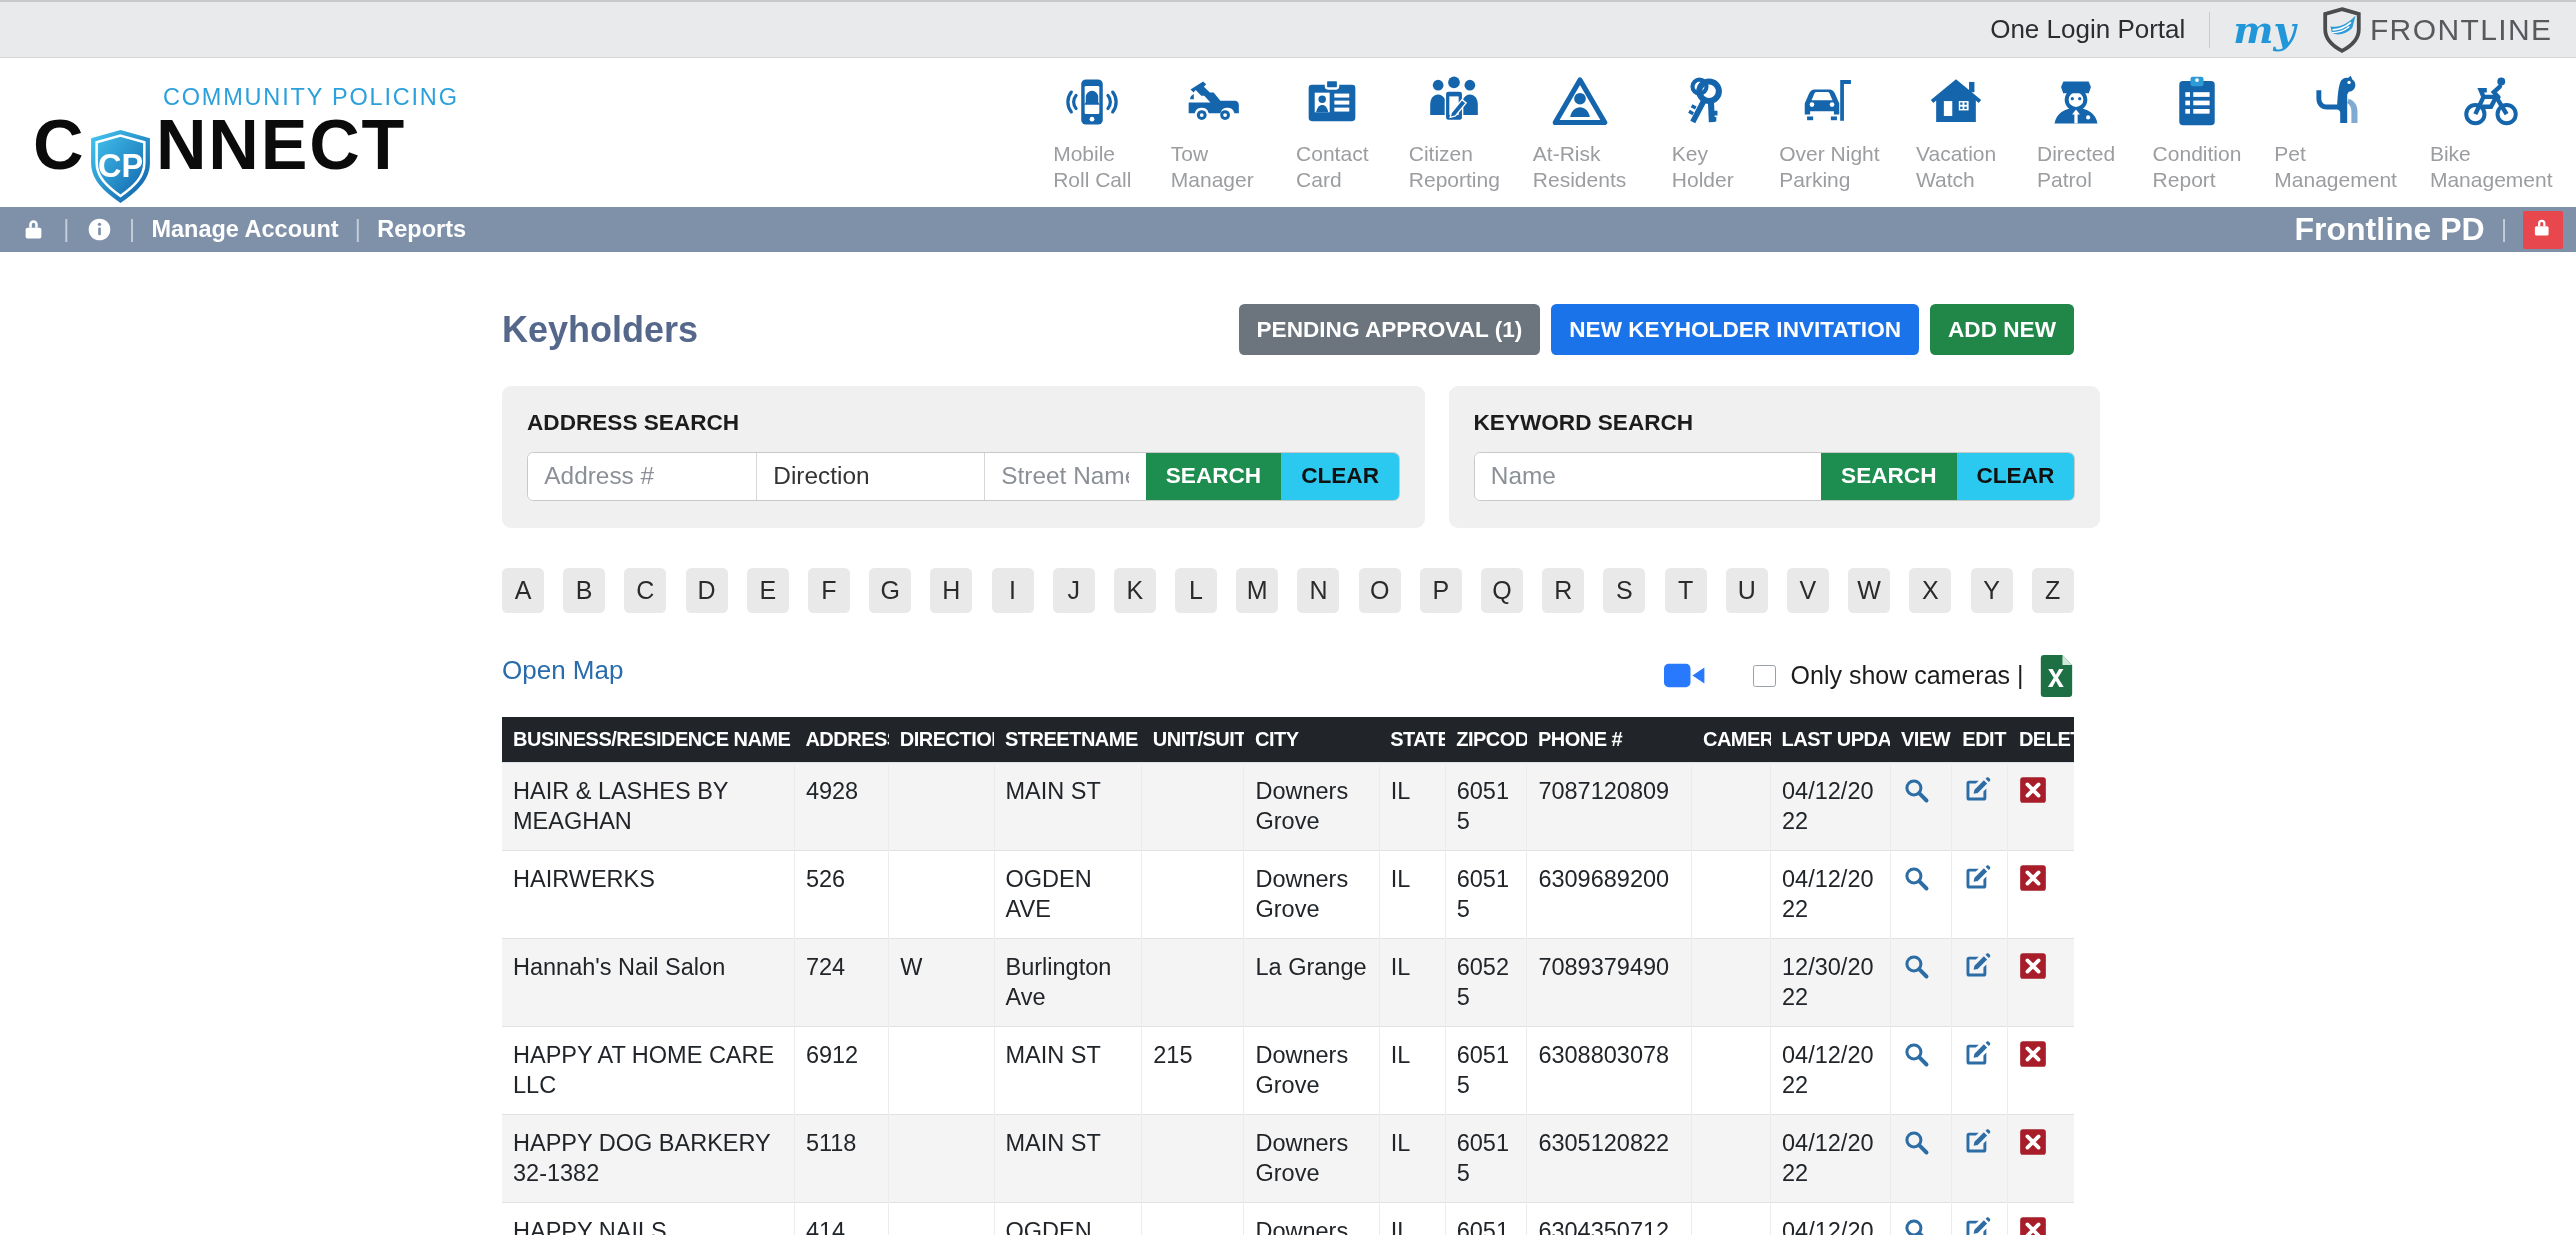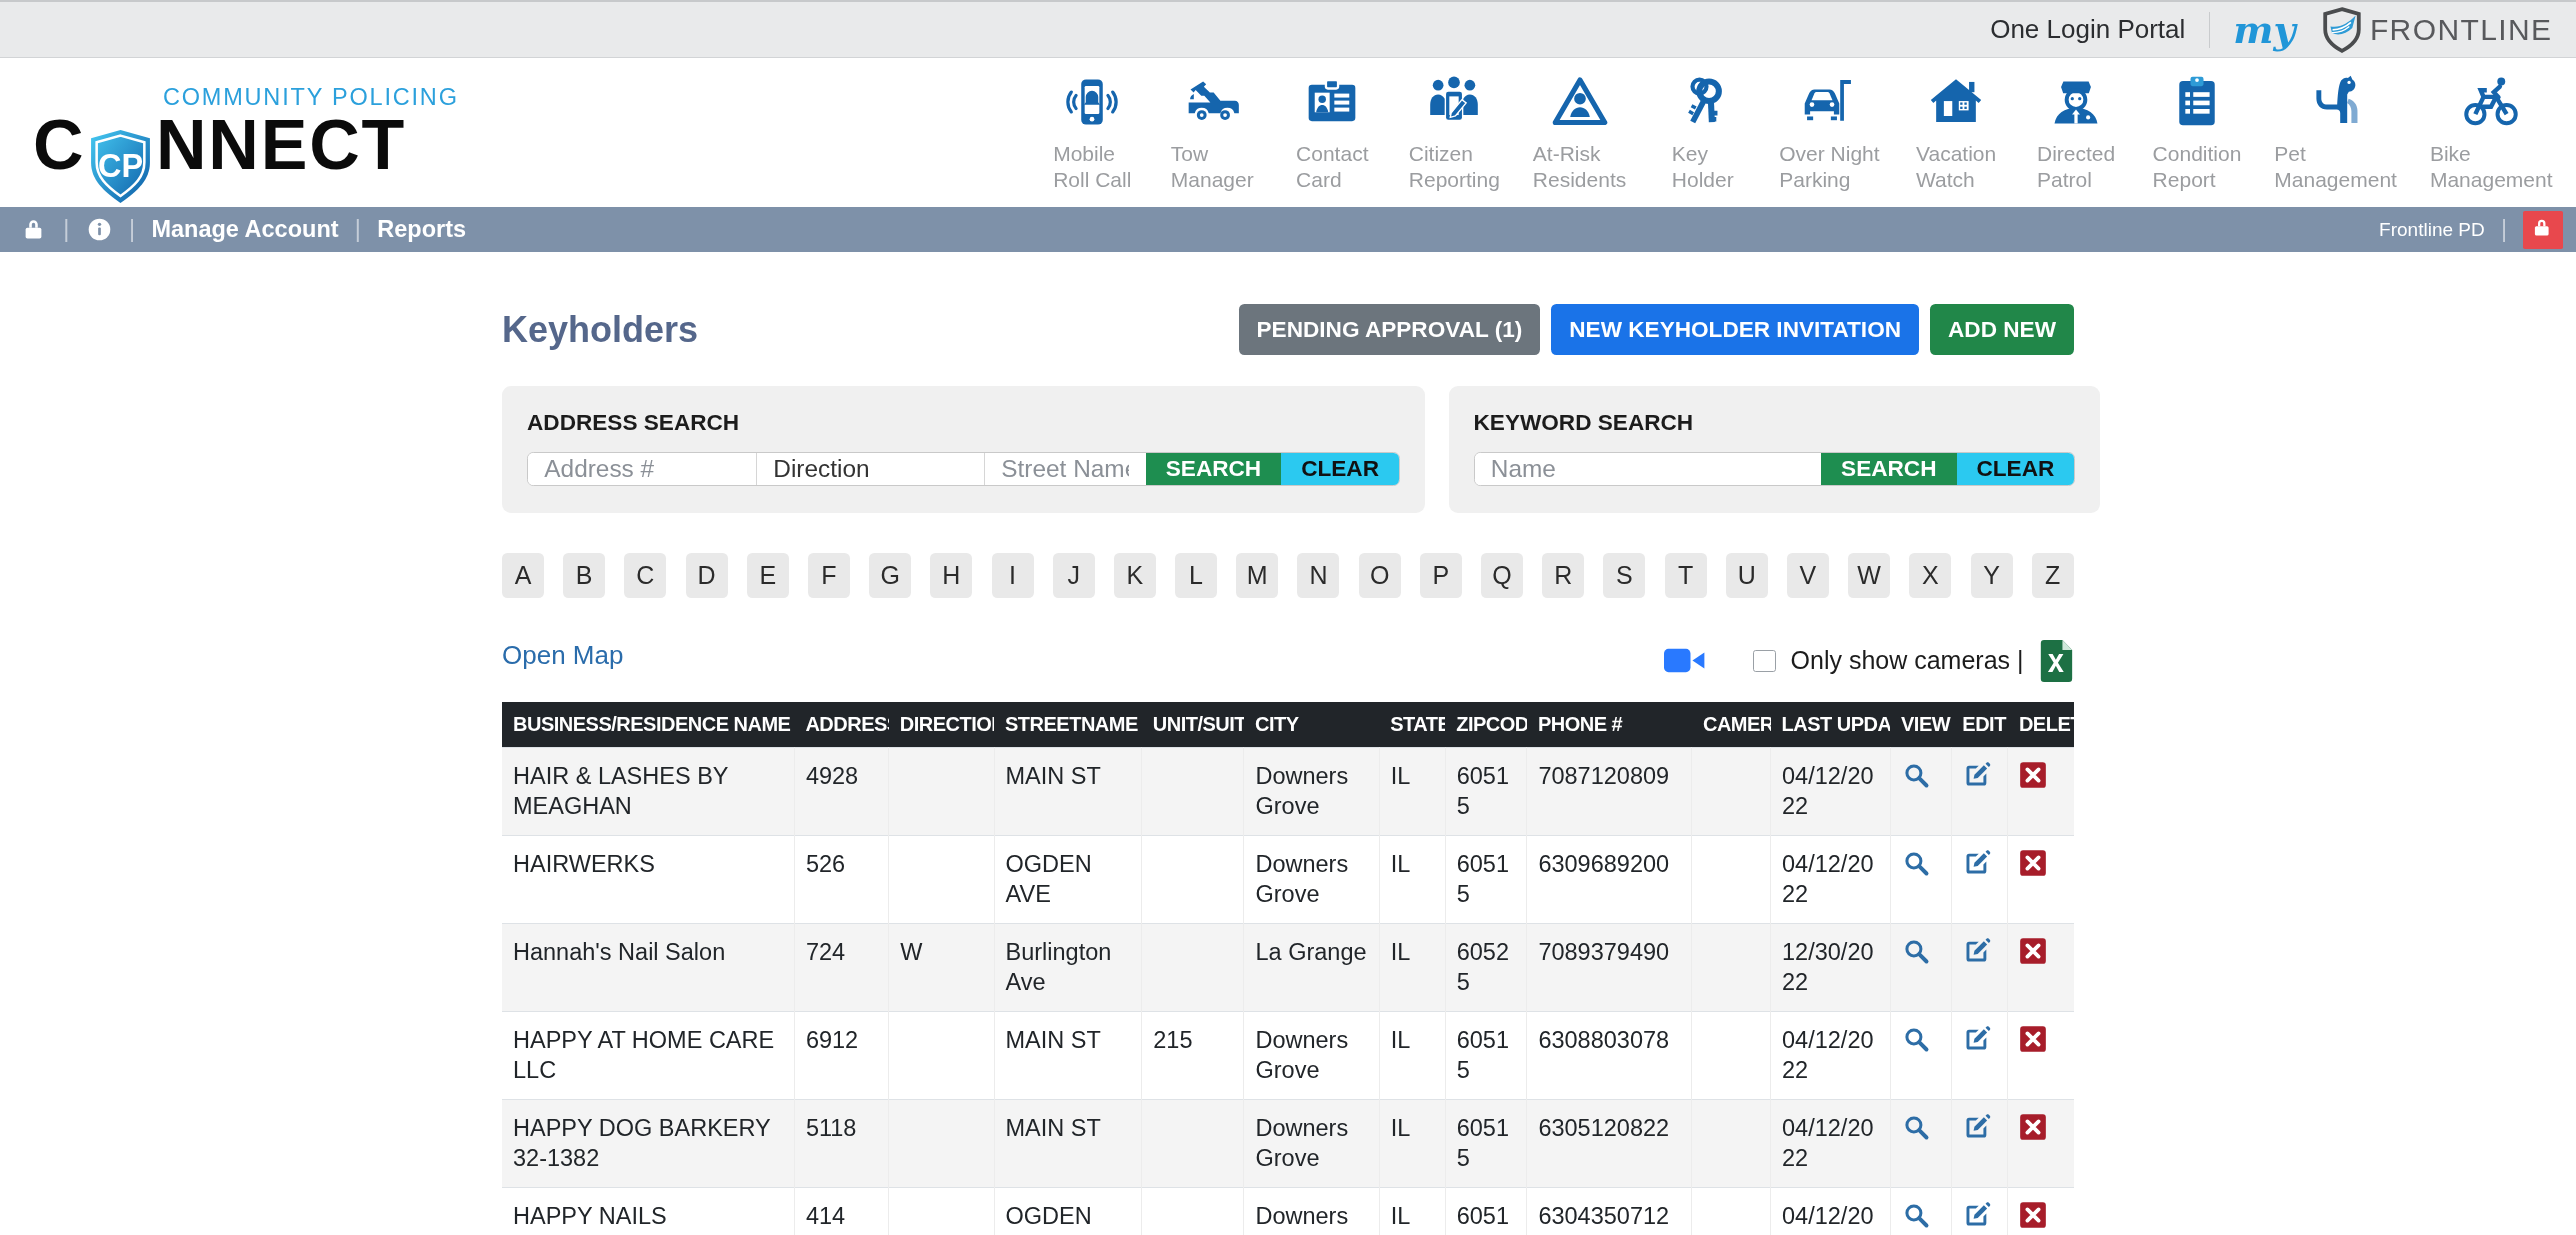--- a/index.html
+++ b/index.html
@@ -33,21 +33,21 @@
   .module-label { margin-top:9px; font-size:21px; line-height:26px; color:#9b9da0; text-align:left; }
 
   
   .navbar { height:45px; background:#7e91a9; display:flex; align-items:center; justify-content:space-between;
     padding:0 12.6px 0 20px; color:#fff; }
   .nav-left, .nav-right { display:flex; align-items:center; gap:16.3px; }
   .nav-icon { width:27px; height:27px; display:inline-flex; }
   .nav-icon svg { width:100%; height:100%; }
   .nav-sep { color:rgba(255,255,255,.55); font-size:23.5px; }
   .nav-link { font-size:23.5px; font-weight:bold; color:#fff; cursor:pointer; }
-  .agency { font-size:19px; font-weight:normal; }
+  .agency { font-size:32px; font-weight:bold; }
   .logout-btn { width:40px; height:38px; background:#e8484d; border:none; border-radius:1.8px;
     display:flex; align-items:center; justify-content:center; cursor:pointer; }
   .logout-btn svg { width:23.5px; height:23.5px; }
 
   
   .container { width:1572px; margin:0 auto; padding-top:52px; }
   .title-row { display:flex; align-items:center; justify-content:space-between; }
   .page-title { font-size:36px; font-weight:bold; color:#55678b; }
   .title-buttons { display:flex; gap:11px; }
   .btn { border:none; border-radius:5.4px; height:51px; padding:0 18px; font-size:22.6px; font-weight:bold;
@@ -55,21 +55,21 @@
   .btn-gray  { background:#6c757d; }
   .btn-blue  { background:#1a73e8; }
   .btn-green { background:#218749; }
 
   
   .search-row { display:flex; gap:23.5px; margin-top:31px; }
   .panel { background:#f0f0f0; border-radius:9px; padding:23.5px 25px 27px 25px; }
   .panel-address { width:923px; }
   .panel-keyword { flex:1; }
   .panel-label { font-size:22.6px; font-weight:bold; color:#1c1c1c; }
-  .input-group { display:flex; margin-top:16.3px; height:34px; border-radius:6.3px; overflow:hidden;
+  .input-group { display:flex; margin-top:16.3px; height:49px; border-radius:6.3px; overflow:hidden;
     border:0.9px solid #c9c9c9; background:#fff; }
   .ig-input { border:none; outline:none; font-size:24.4px; padding:0 16.3px; font-family:inherit; min-width:0; color:#333; }
   .ig-input::placeholder { color:#8b9097; }
   .ig-sep { border-left:0.9px solid #d6d6d6; }
   .ig-select { display:flex; align-items:center; font-size:24.4px; padding:0 16.3px; color:#333; cursor:pointer; }
   .btn-search { background:#1e8e50; color:#fff; border:none; font-size:22.6px; font-weight:bold;
     padding:0 20px; cursor:pointer; font-family:inherit; }
   .btn-clear { background:#2bc9f0; color:#111; border:none; font-size:22.6px; font-weight:bold;
     padding:0 20px; cursor:pointer; font-family:inherit; }
   .flex1 { flex:1; }

